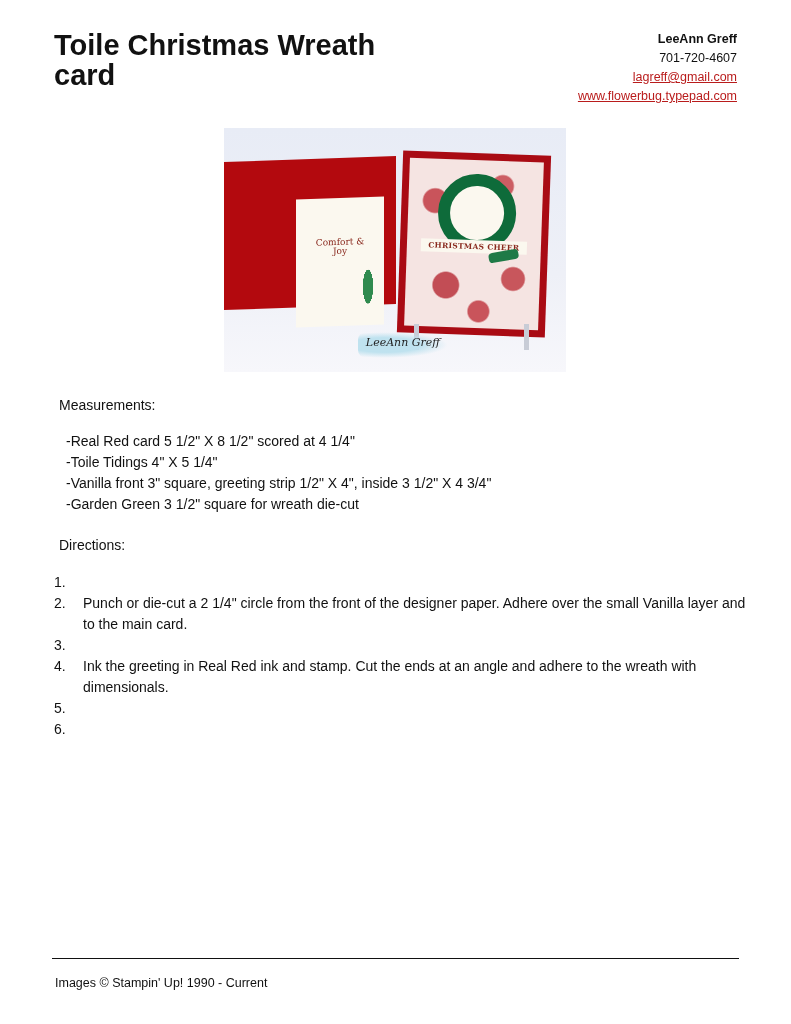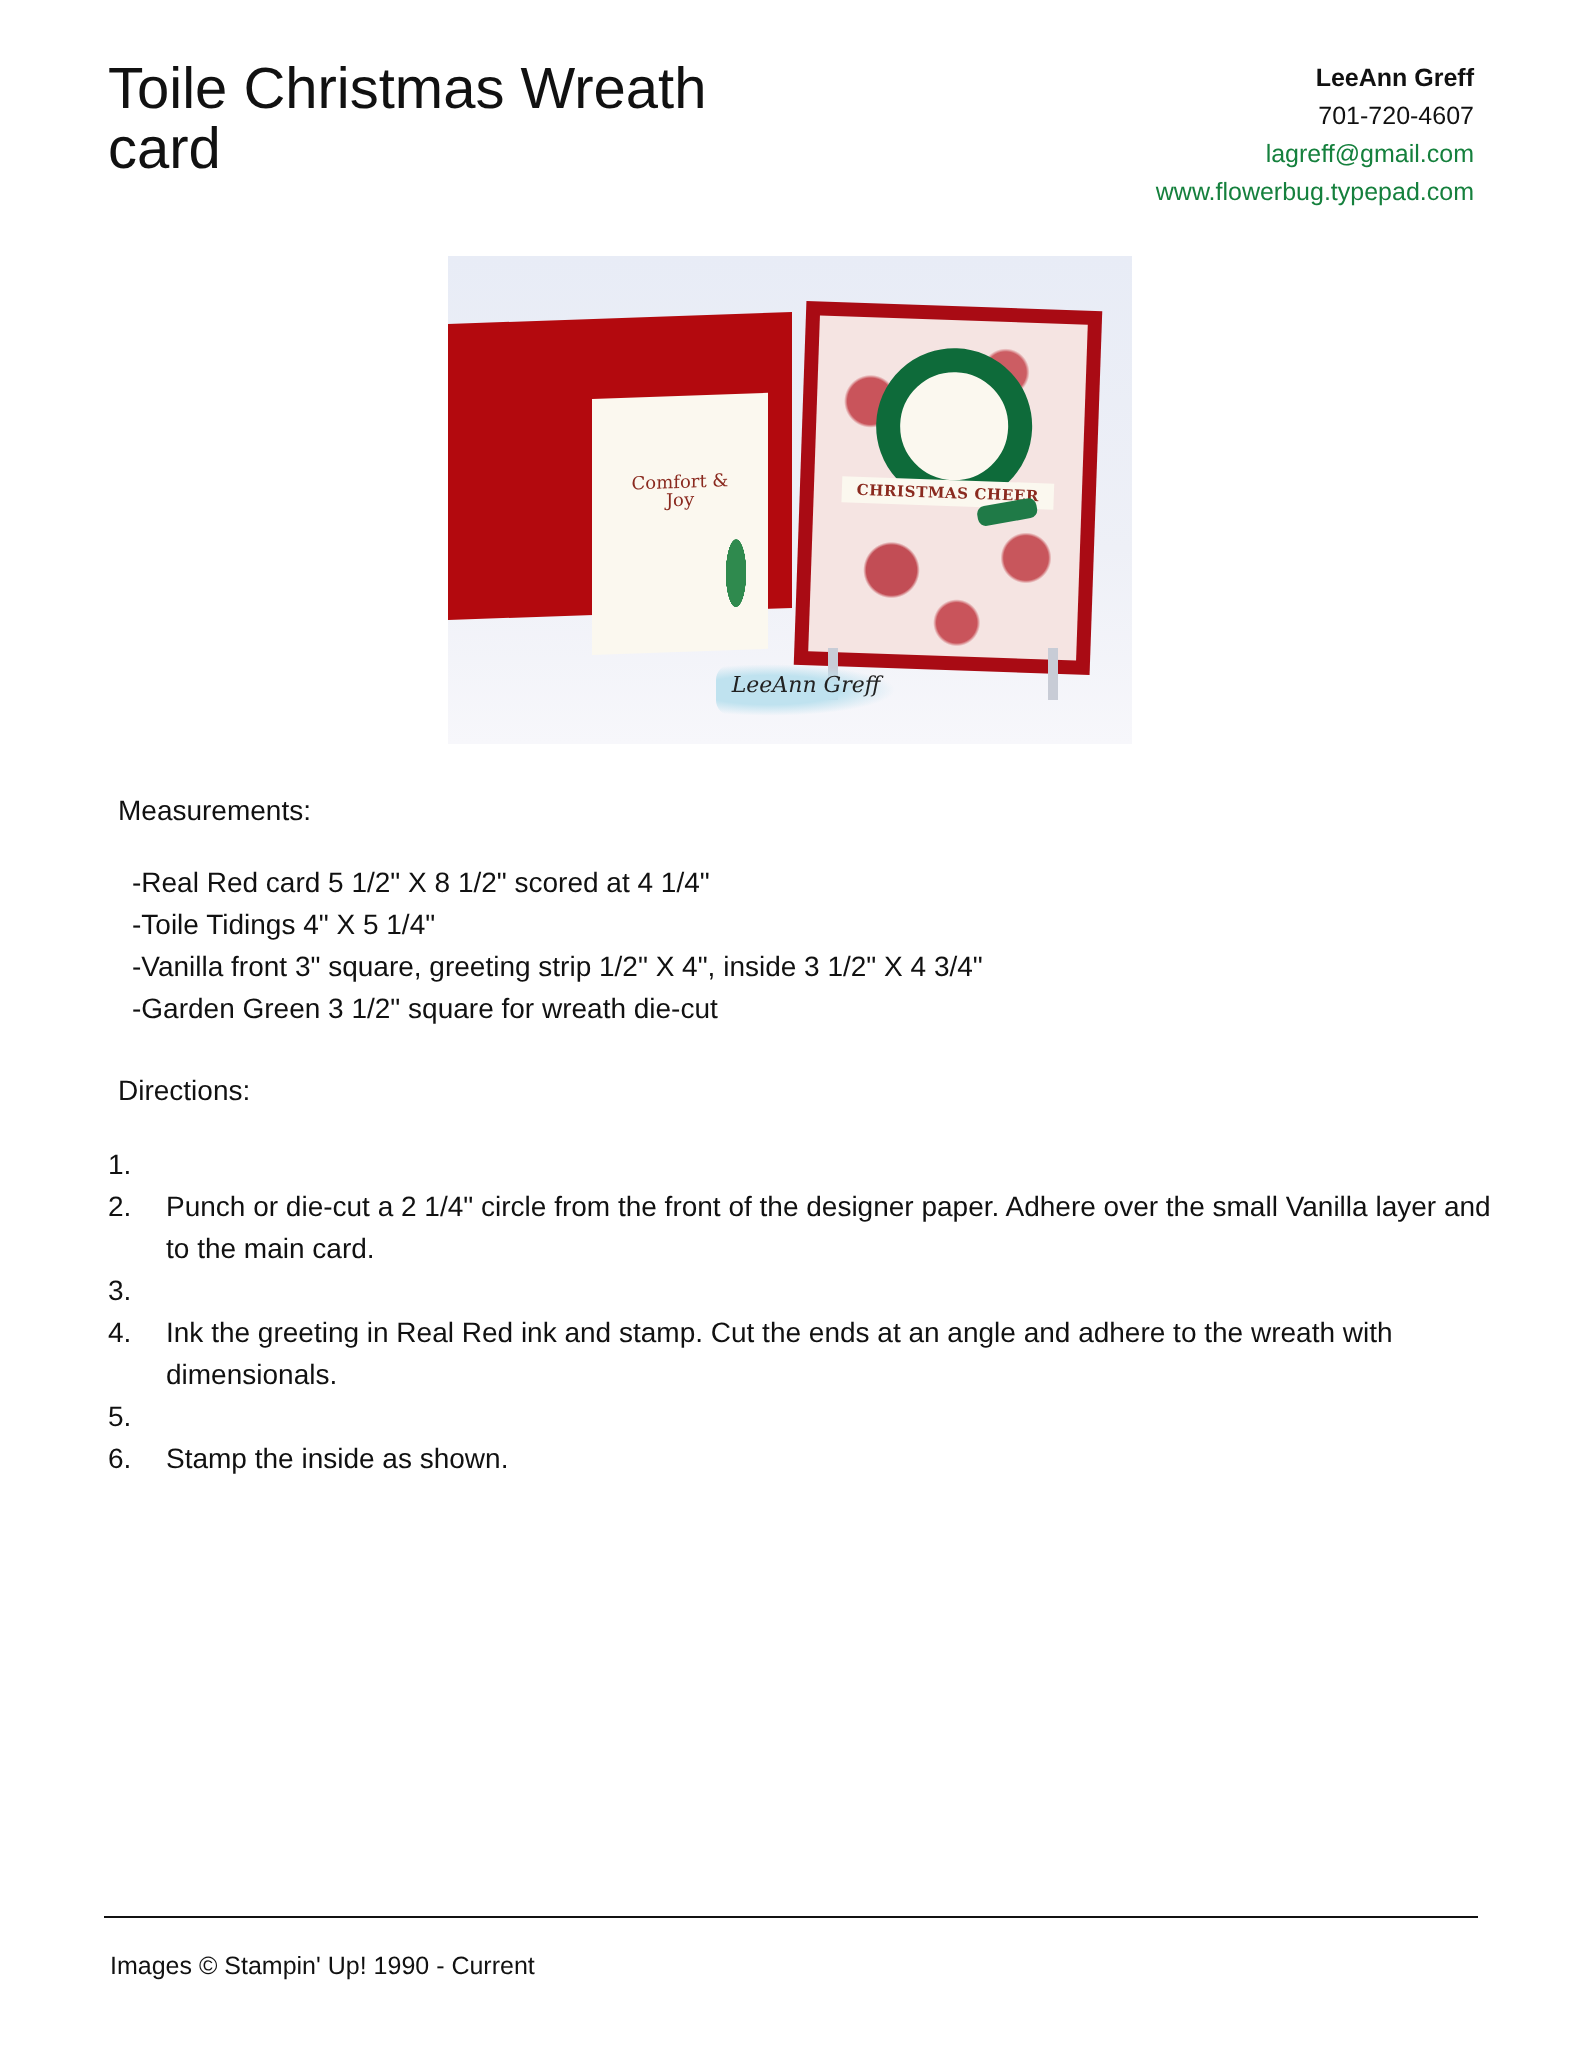--- a/index.html
+++ b/index.html
@@ -1,21 +1,21 @@
 <!DOCTYPE html>
 <html><head>
 <meta charset="utf-8">
 <style>
   html, body { margin: 0; padding: 0; background: #ffffff; }
   body { width: 791px; height: 1024px; position: relative; overflow: hidden;
          font-family: "Liberation Sans", sans-serif; color: #111; }
-  .title { position: absolute; left: 54px; top: 30px; font-size: 29px; line-height: 30px; font-weight: normal; margin: 0; width: 330px; }
+  .title { position: absolute; left: 54px; top: 30px; font-size: 29px; line-height: 30px; font-weight: bold; margin: 0; width: 330px; }
   .contact { position: absolute; right: 54px; top: 30px; text-align: right; font-size: 12.5px; line-height: 19px; }
   .contact .name { font-weight: bold; }
-  .contact a { color: #15803d; display: block; }
+  .contact a { color: #b91c1c; text-decoration: underline; display: block; }
   .photo { position: absolute; left: 224px; top: 128px; width: 342px; height: 244px;
            background: linear-gradient(#e8ecf6 0%, #eef0f7 60%, #f7f7fb 100%); overflow: hidden; }
   .inside-card { position: absolute; left: 0; top: 31px; width: 172px; height: 148px; background: #b3090e;
                  transform: skewY(-2deg); }
   .inside-panel { position: absolute; left: 72px; top: 40px; width: 88px; height: 128px; background: #fbf8ef; }
   .inside-greeting { position: absolute; left: 16px; top: 40px; font-family: "DejaVu Serif", serif; color: #8a2a1f; font-size: 9px; line-height: 9px; text-align: center; width: 56px; }
   .inside-sprig { position: absolute; left: 64px; top: 72px; width: 16px; height: 44px;
                   background: radial-gradient(ellipse at 50% 40%, #2f8a4e 0 45%, transparent 46%); }
   .front-card { position: absolute; left: 176px; top: 25px; width: 148px; height: 182px; background: #a90b14; transform: rotate(2deg); }
   .front-paper { position: absolute; left: 7px; top: 7px; right: 7px; bottom: 7px;
@@ -97,18 +97,17 @@
     </li>
   <li>
       <span class="num">4.</span>
       <span>Ink the greeting in Real Red ink and stamp.  Cut the ends at an angle and adhere to the wreath with dimensionals.</span>
     </li>
   <li>
       <span class="num">5.</span>
     </li>
   <li>
       <span class="num">6.</span>
-      <span>Stamp the inside as shown.</span>
     </li>
 </ol>
 
 <div class="footer-rule"></div>
 <div class="footer">Images © Stampin' Up! 1990 - Current</div>
 
 </body></html>

